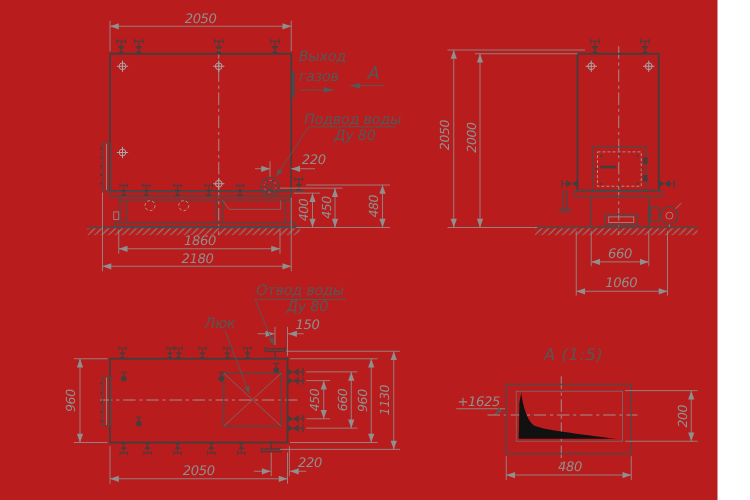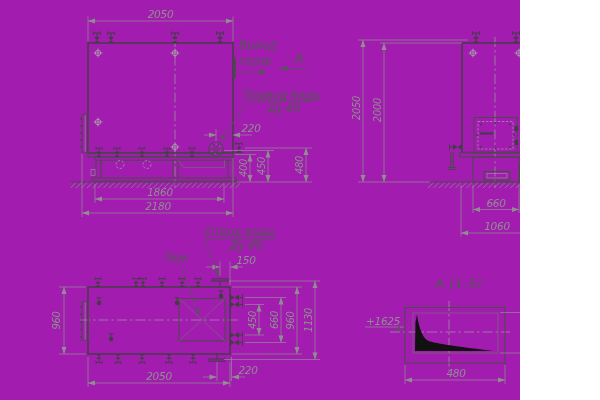--- a/index.html
+++ b/index.html
@@ -1,16 +1,16 @@
 <!DOCTYPE html>
 <html><head>
 <meta charset="utf-8">
 <style>
   html,body{margin:0;padding:0;background:#fff;}
-  .canvas{width:520px;height:400px;position:relative;background:#a21caf;overflow:hidden;}
+  .canvas{width:574px;height:400px;position:relative;background:#b91c1c;overflow:hidden;}
   svg{display:block;}
   svg text{font-family:"DejaVu Sans",sans-serif;font-style:italic;}
   .dim{font-size:10.5px;fill:#8f8f8f;letter-spacing:-0.3px;}
   .dimv{font-size:10px;fill:#8f8f8f;letter-spacing:-0.3px;}
   .lbl{font-size:11.5px;fill:#575757;letter-spacing:-0.2px;}
   .big{font-size:14px;fill:#575757;}
   .ttl{font-size:13px;fill:#575757;letter-spacing:0.5px;}
   .ol{stroke:#3f3f3f;stroke-width:1.4;fill:none;}
   .md{stroke:#4a4a4a;stroke-width:1;fill:none;}
   .tn{stroke:#8f8f8f;stroke-width:0.7;fill:none;}

